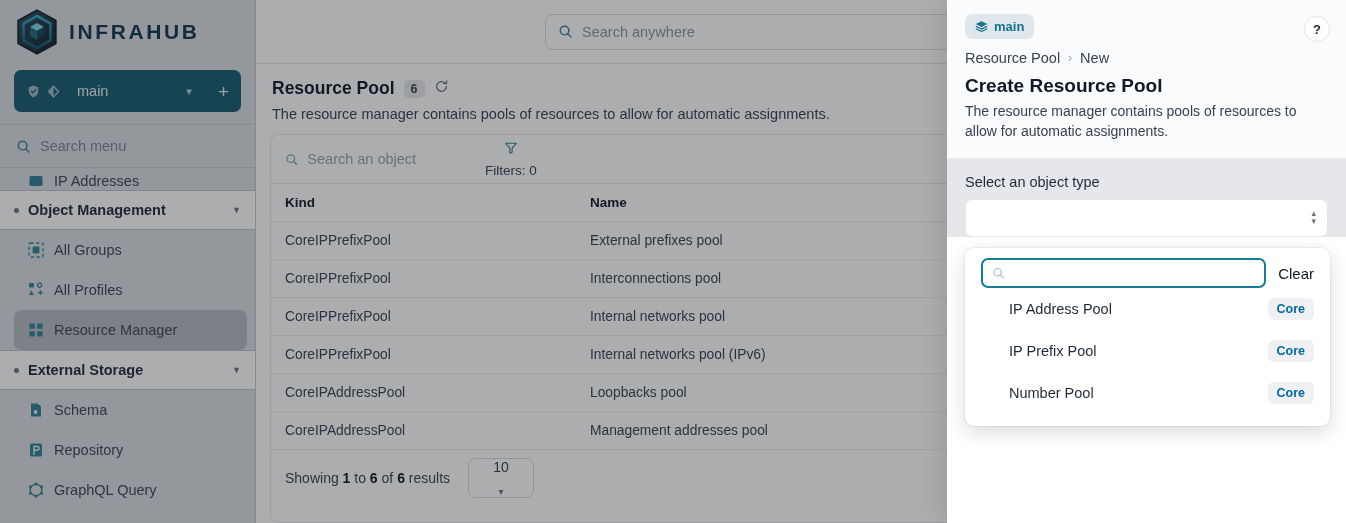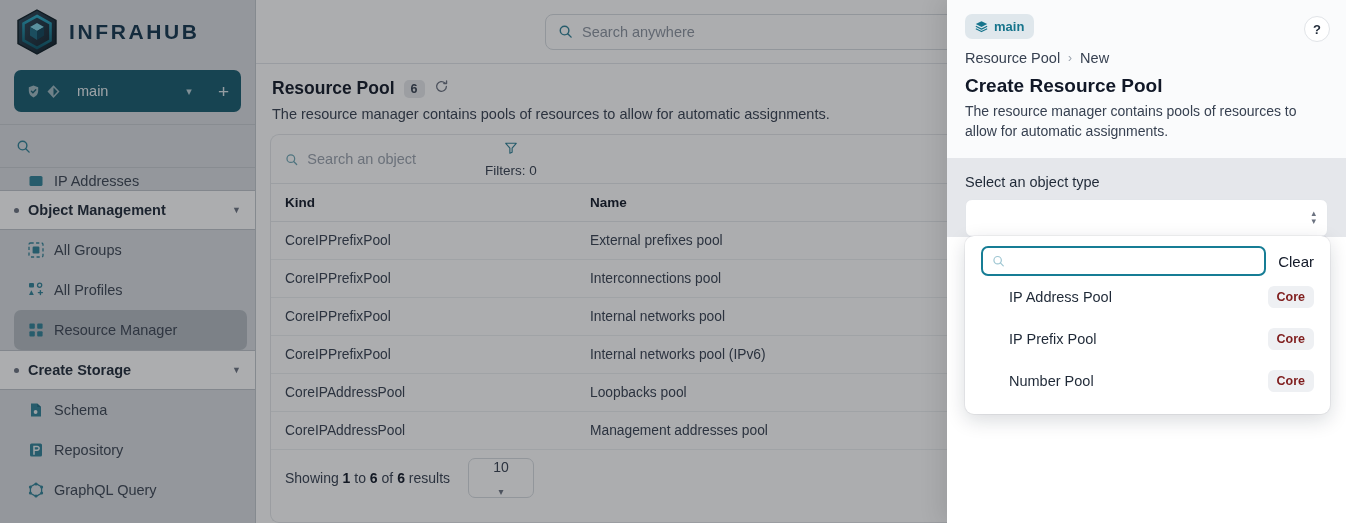--- a/index.html
+++ b/index.html
@@ -162,41 +162,41 @@
   .field-label { font-size: 14.5px; color: #1f2937; }
   .select-box {
     margin-top: 9px; height: 38px; background: #fff; border: 1px solid #e3e6ea;
     border-radius: 7px; display: flex; align-items: center; justify-content: flex-end;
     padding: 0 11px; cursor: pointer;
   }
   .updown { display: flex; flex-direction: column; gap: 2px; color: #6b7280; line-height: .6; font-size: 9px; }
 
   .drawer-body { flex: 1; background: #ffffff; position: relative; }
   .listbox {
-    position: absolute; left: 965px; top: 236px; width: 365px;
+    position: absolute; left: 965px; top: 248px; width: 365px;
     background: #fff; border-radius: 9px; box-shadow: 0 6px 20px rgba(15,23,42,.16), 0 0 0 1px rgba(15,23,42,.05);
     padding: 10px 0 12px 0; z-index: 60;
   }
   .lb-searchrow { display: flex; align-items: center; gap: 12px; padding: 0 16px; }
   .lb-search {
     flex: 1; height: 30px; border: 2px solid #167d95; border-radius: 7px;
     display: flex; align-items: center; gap: 8px; padding: 0 9px; background: #fff;
   }
   .lb-search input {
     border: none; outline: none; background: transparent; font-size: 14px;
     color: #374151; font-family: inherit; width: 100%;
   }
   .lb-clear { font-size: 15px; color: #111827; cursor: pointer; }
   .lb-option {
     height: 42px; display: flex; align-items: center; justify-content: space-between;
     padding: 0 16px; cursor: pointer; margin-left: 28px;
   }
   .lb-option-label { font-size: 14.5px; color: #1f2937; }
   .core-badge {
-    background: #eef0f3; color: #7f1d1d; font-size: 12.5px; font-weight: 600;
+    background: #eef0f3; color: #0369a1; font-size: 12.5px; font-weight: 600;
     border-radius: 6px; padding: 4px 9px;
   }
 </style>
 </head>
 <body>
 
 <div id="app-root">
 
   <aside class="sidebar">
 
@@ -240,20 +240,21 @@
         <span class="branch-caret">▾</span>
         <span class="branch-plus">+</span>
       </div>
     </div>
 
     <div class="menu-search">
       <svg width="15" height="15" viewBox="0 0 16 16" fill="none">
         <circle cx="7" cy="7" r="4.6" stroke="#2f8196" stroke-width="1.5"></circle>
         <path d="M10.4 10.4 14 14" stroke="#2f8196" stroke-width="1.5" stroke-linecap="round"></path>
       </svg>
+      <input type="text" placeholder="Search menu" style="">
     </div>
 
     <div class="nav-scroll">
 
       <div class="nav-item clipped">
         <svg class="nav-ico" viewBox="0 0 16 16">
           <rect x="1.5" y="3" width="13" height="10" rx="1.6" fill="#2f8196"></rect>
         </svg>
         <span>IP Addresses</span>
       </div>
@@ -287,21 +288,21 @@
           <rect x="1.4" y="1.4" width="5.4" height="5.4" rx="1" fill="#2f8196"></rect>
           <rect x="9.2" y="1.4" width="5.4" height="5.4" rx="1" fill="#2f8196"></rect>
           <rect x="1.4" y="9.2" width="5.4" height="5.4" rx="1" fill="#2f8196"></rect>
           <rect x="9.2" y="9.2" width="5.4" height="5.4" rx="1" fill="#2f8196"></rect>
         </svg>
         <span>Resource Manager</span>
       </div>
 
       <div class="nav-group">
         <span class="dot"></span>
-        <span class="grp-label">Create Storage</span>
+        <span class="grp-label">External Storage</span>
         <span class="grp-caret">▼</span>
       </div>
 
       <div class="nav-item">
         <svg class="nav-ico" viewBox="0 0 16 16" fill="none">
           <path d="M3 1.4h6.2L13 5.1v9.5H3V1.4Z" fill="#2f8196"></path>
           <path d="M9.2 1.4V5.1H13" fill="#1d6b82"></path>
           <circle cx="7.6" cy="10" r="1.9" fill="#e8eef0"></circle>
         </svg>
         <span>Schema</span>

